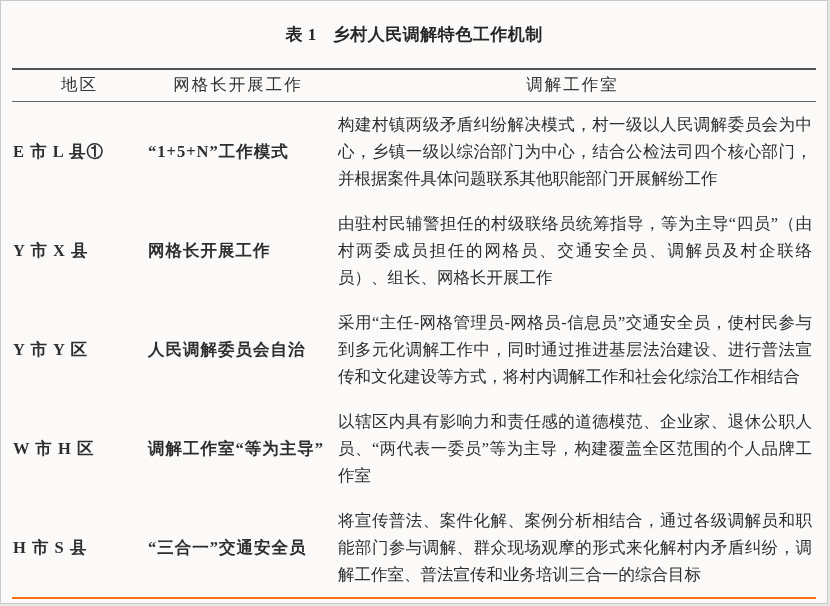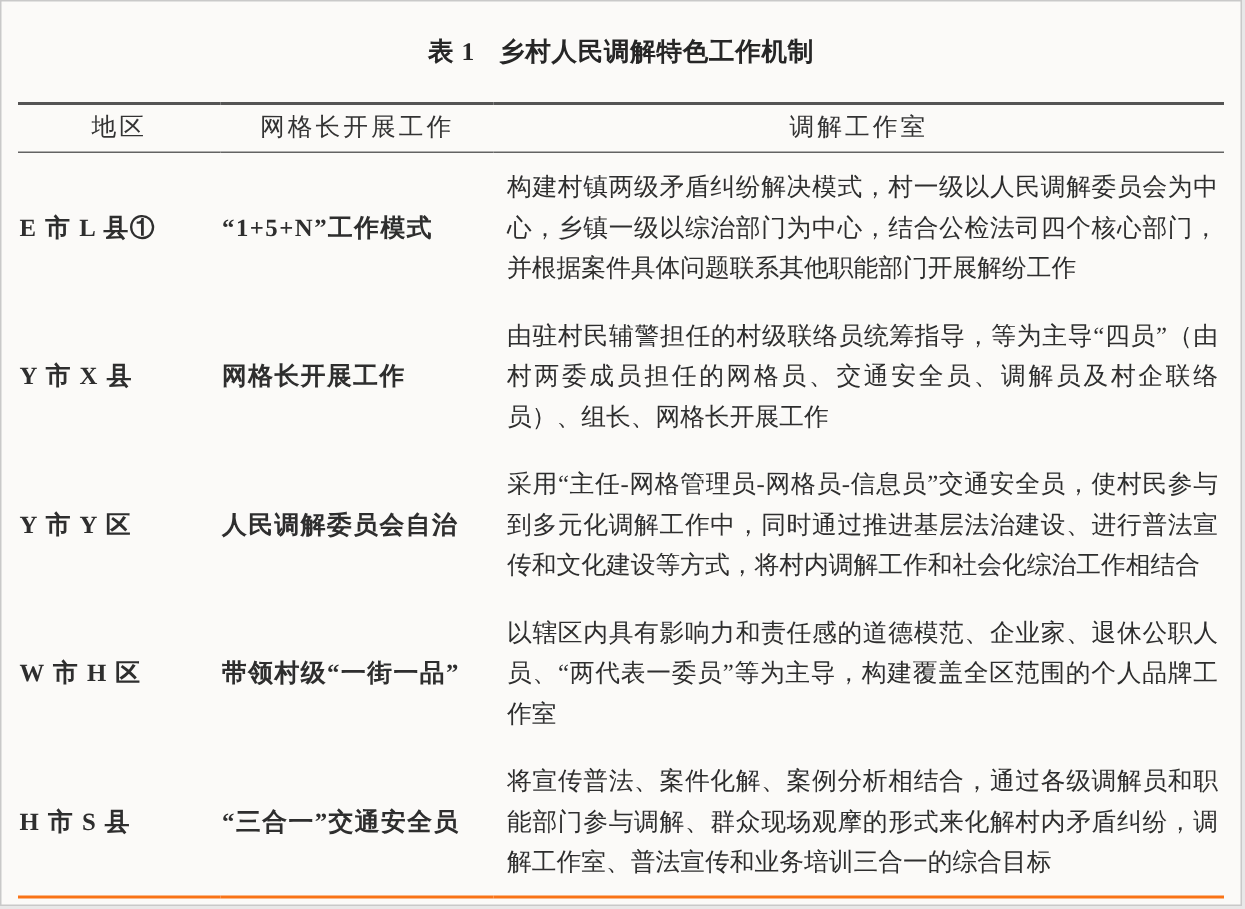--- a/index.html
+++ b/index.html
@@ -93,21 +93,21 @@
         <td class="c2">网格长开展工作</td>
         <td class="c3">由驻村民辅警担任的村级联络员统筹指导，等为主导“四员”（由村两委成员担任的网格员、交通安全员、调解员及村企联络员）、组长、网格长开展工作</td>
       </tr>
       <tr>
         <td class="c1">Y 市 Y 区</td>
         <td class="c2">人民调解委员会自治</td>
         <td class="c3">采用“主任-网格管理员-网格员-信息员”交通安全员，使村民参与到多元化调解工作中，同时通过推进基层法治建设、进行普法宣传和文化建设等方式，将村内调解工作和社会化综治工作相结合</td>
       </tr>
       <tr>
         <td class="c1">W 市 H 区</td>
-        <td class="c2">带领村级“一街一品”</td>
+        <td class="c2">调解工作室“等为主导”</td>
         <td class="c3">以辖区内具有影响力和责任感的道德模范、企业家、退休公职人员、“两代表一委员”等为主导，构建覆盖全区范围的个人品牌工作室</td>
       </tr>
       <tr>
         <td class="c1">H 市 S 县</td>
         <td class="c2">“三合一”交通安全员</td>
         <td class="c3">将宣传普法、案件化解、案例分析相结合，通过各级调解员和职能部门参与调解、群众现场观摩的形式来化解村内矛盾纠纷，调解工作室、普法宣传和业务培训三合一的综合目标</td>
       </tr>
     </tbody>
   </table>
 

